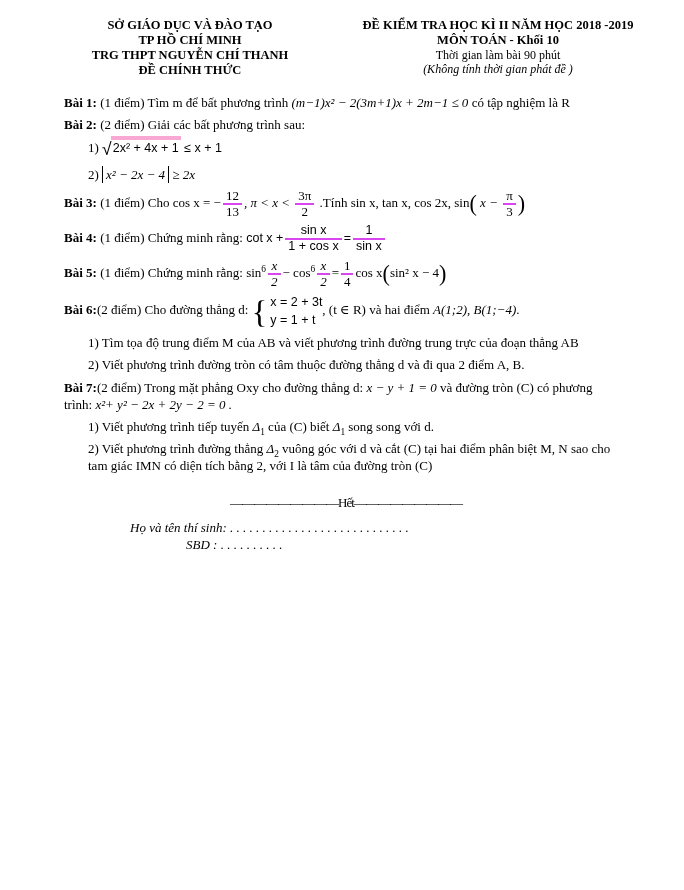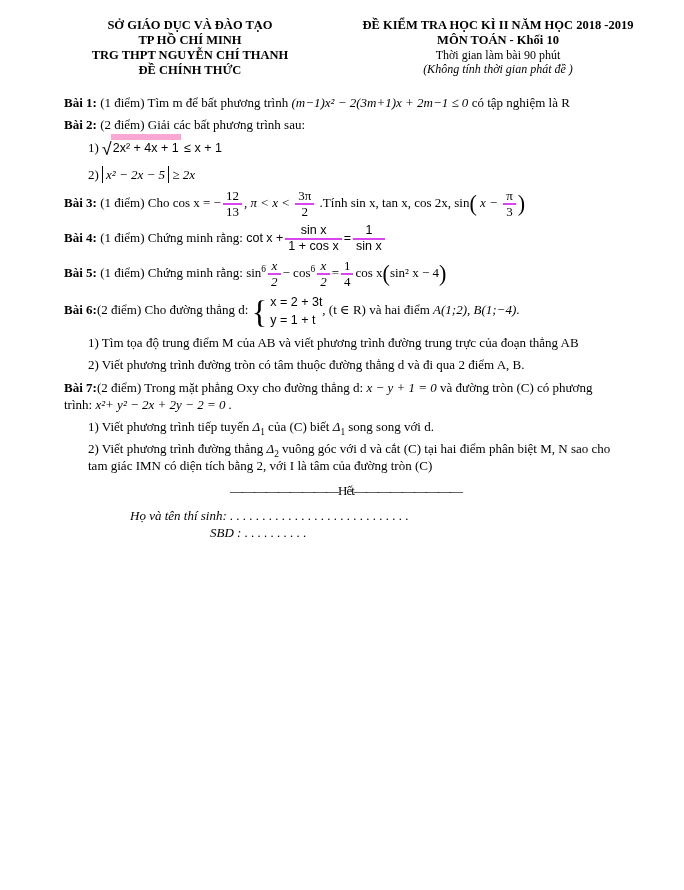--- a/index.html
+++ b/index.html
@@ -33,37 +33,37 @@
   .math-it { font-family: "Liberation Serif", "DejaVu Serif", serif; font-style: italic; }
   .math-up { font-family: "Liberation Serif", "DejaVu Serif", serif; font-style: normal; text-align: center; }
   .math-sans { font-family: "Liberation Sans", "DejaVu Sans", sans-serif; font-size: 12.5px; font-style: normal; }
 
   .frac { display: inline-block; vertical-align: middle; text-align: center; margin: 0 2px; line-height: 1.1; }
   .fnum { display: block; padding: 0 3px; }
   .fden { display: block; border-top: 2px solid #d946ef; padding: 0 3px; }
 
   .sqrt { white-space: nowrap; }
   .rsign { font-size: 1.4em; font-style: normal; vertical-align: -3px; margin-right: -1px; }
-  .radicand { border-top: 6px solid #f9a8d4; padding: 1px 2px 0 2px; }
+  .radicand { border-top: 4px solid #f9a8d4; padding: 1px 2px 0 2px; }
 
   .abs { border-left: 1px solid #000; border-right: 1px solid #000; padding: 1px 3px; }
 
   .bigp { font-size: 1.7em; font-weight: 400; font-style: normal; vertical-align: middle; line-height: 0.85; }
   .sup6 { font-size: 0.72em; vertical-align: super; line-height: 0; }
   .dsub { font-size: 0.72em; vertical-align: sub; line-height: 0; font-style: normal; }
 
   .sysbrace { font-size: 2.5em; font-weight: 300; font-style: normal; vertical-align: middle; line-height: 0.8; margin-right: 3px; }
   .sys { display: inline-block; vertical-align: middle; text-align: left; line-height: 1.4; }
   .sys .sys-line { display: block; }
 
   .wrap-line { display: block; }
 
-  .het-line { text-align: center; margin-top: 8px; letter-spacing: -1px; }
+  .het-line { text-align: center; margin-top: 20px; letter-spacing: -1px; }
   .sign-line { display: flex; margin-top: 7px; padding-left: 66px; padding-right: 40px; font-style: italic; flex-direction: column; }
-  .sbd-group { margin-left: 80px; }
+  .sbd-group { margin-left: 56px; }
 </style>
 </head>
 <body>
 
 <div class="page">
 
   <div class="header">
     <div class="header-left">
       <div>SỞ GIÁO DỤC VÀ ĐÀO TẠO</div>
       <div>TP HỒ CHÍ MINH</div>
@@ -84,21 +84,21 @@
       <span class="blabel">Bài 1:</span><span> (1 điểm) Tìm m để bất phương trình </span><span class="math-it">(m−1)x² − 2(3m+1)x + 2m−1 ≤ 0</span><span> có tập nghiệm là R</span>
     </p>
 
     <p class="prob">
       <span class="blabel">Bài 2:</span><span> (2 điểm) Giải các bất phương trình sau:</span>
     </p>
     <div class="sub-item">
       <span>1) </span><span class="math-sans sqrt"><span class="rsign">√</span><span class="radicand">2x² + 4x + 1</span></span><span class="math-sans"> ≤ x + 1</span>
     </div>
     <div class="sub-item">
-      <span>2) </span><span class="math-it abs">x² − 2x − 5</span><span class="math-it"> ≥ 2x</span>
+      <span>2) </span><span class="math-it abs">x² − 2x − 4</span><span class="math-it"> ≥ 2x</span>
     </div>
 
     <p class="prob">
       <span class="blabel">Bài 3:</span><span> (1 điểm) Cho  </span><span class="math-up">cos x = −</span><span class="frac math-up"><span class="fnum">12</span><span class="fden">13</span></span><span class="math-it">,  π &lt; x &lt; </span><span class="frac math-up"><span class="fnum">3π</span><span class="fden">2</span></span><span class="math-up"> .Tính  sin x, tan x, cos 2x, sin</span><span class="bigp">(</span><span class="math-it"> x − </span><span class="frac math-up"><span class="fnum">π</span><span class="fden">3</span></span><span class="bigp">)</span>
     </p>
 
     <p class="prob">
       <span class="blabel">Bài 4:</span><span> (1 điểm) Chứng minh rằng: </span><span class="math-sans">cot x +</span><span class="frac math-sans"><span class="fnum">sin x</span><span class="fden">1 + cos x</span></span><span class="math-sans">=</span><span class="frac math-sans"><span class="fnum">1</span><span class="fden">sin x</span></span>
     </p>
 

